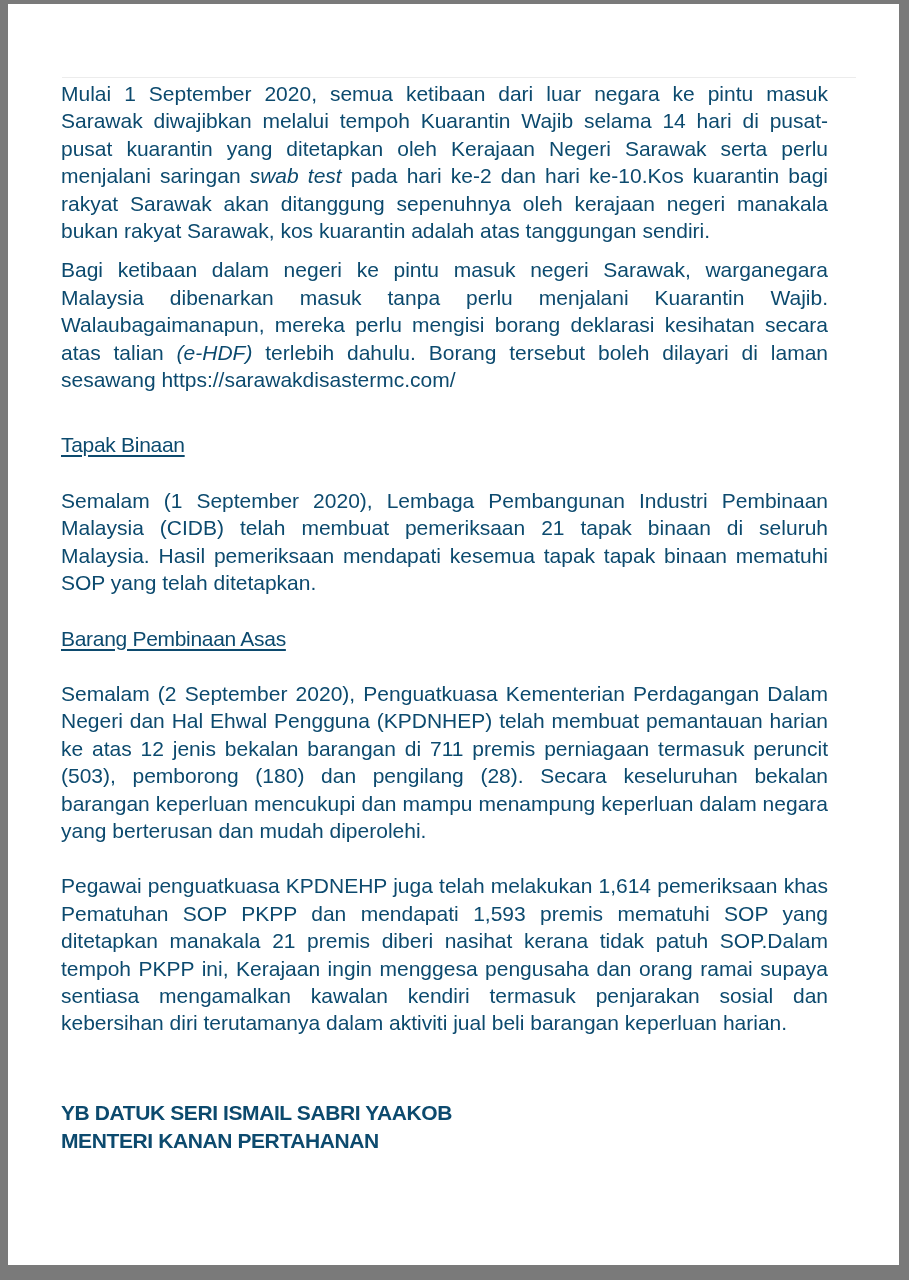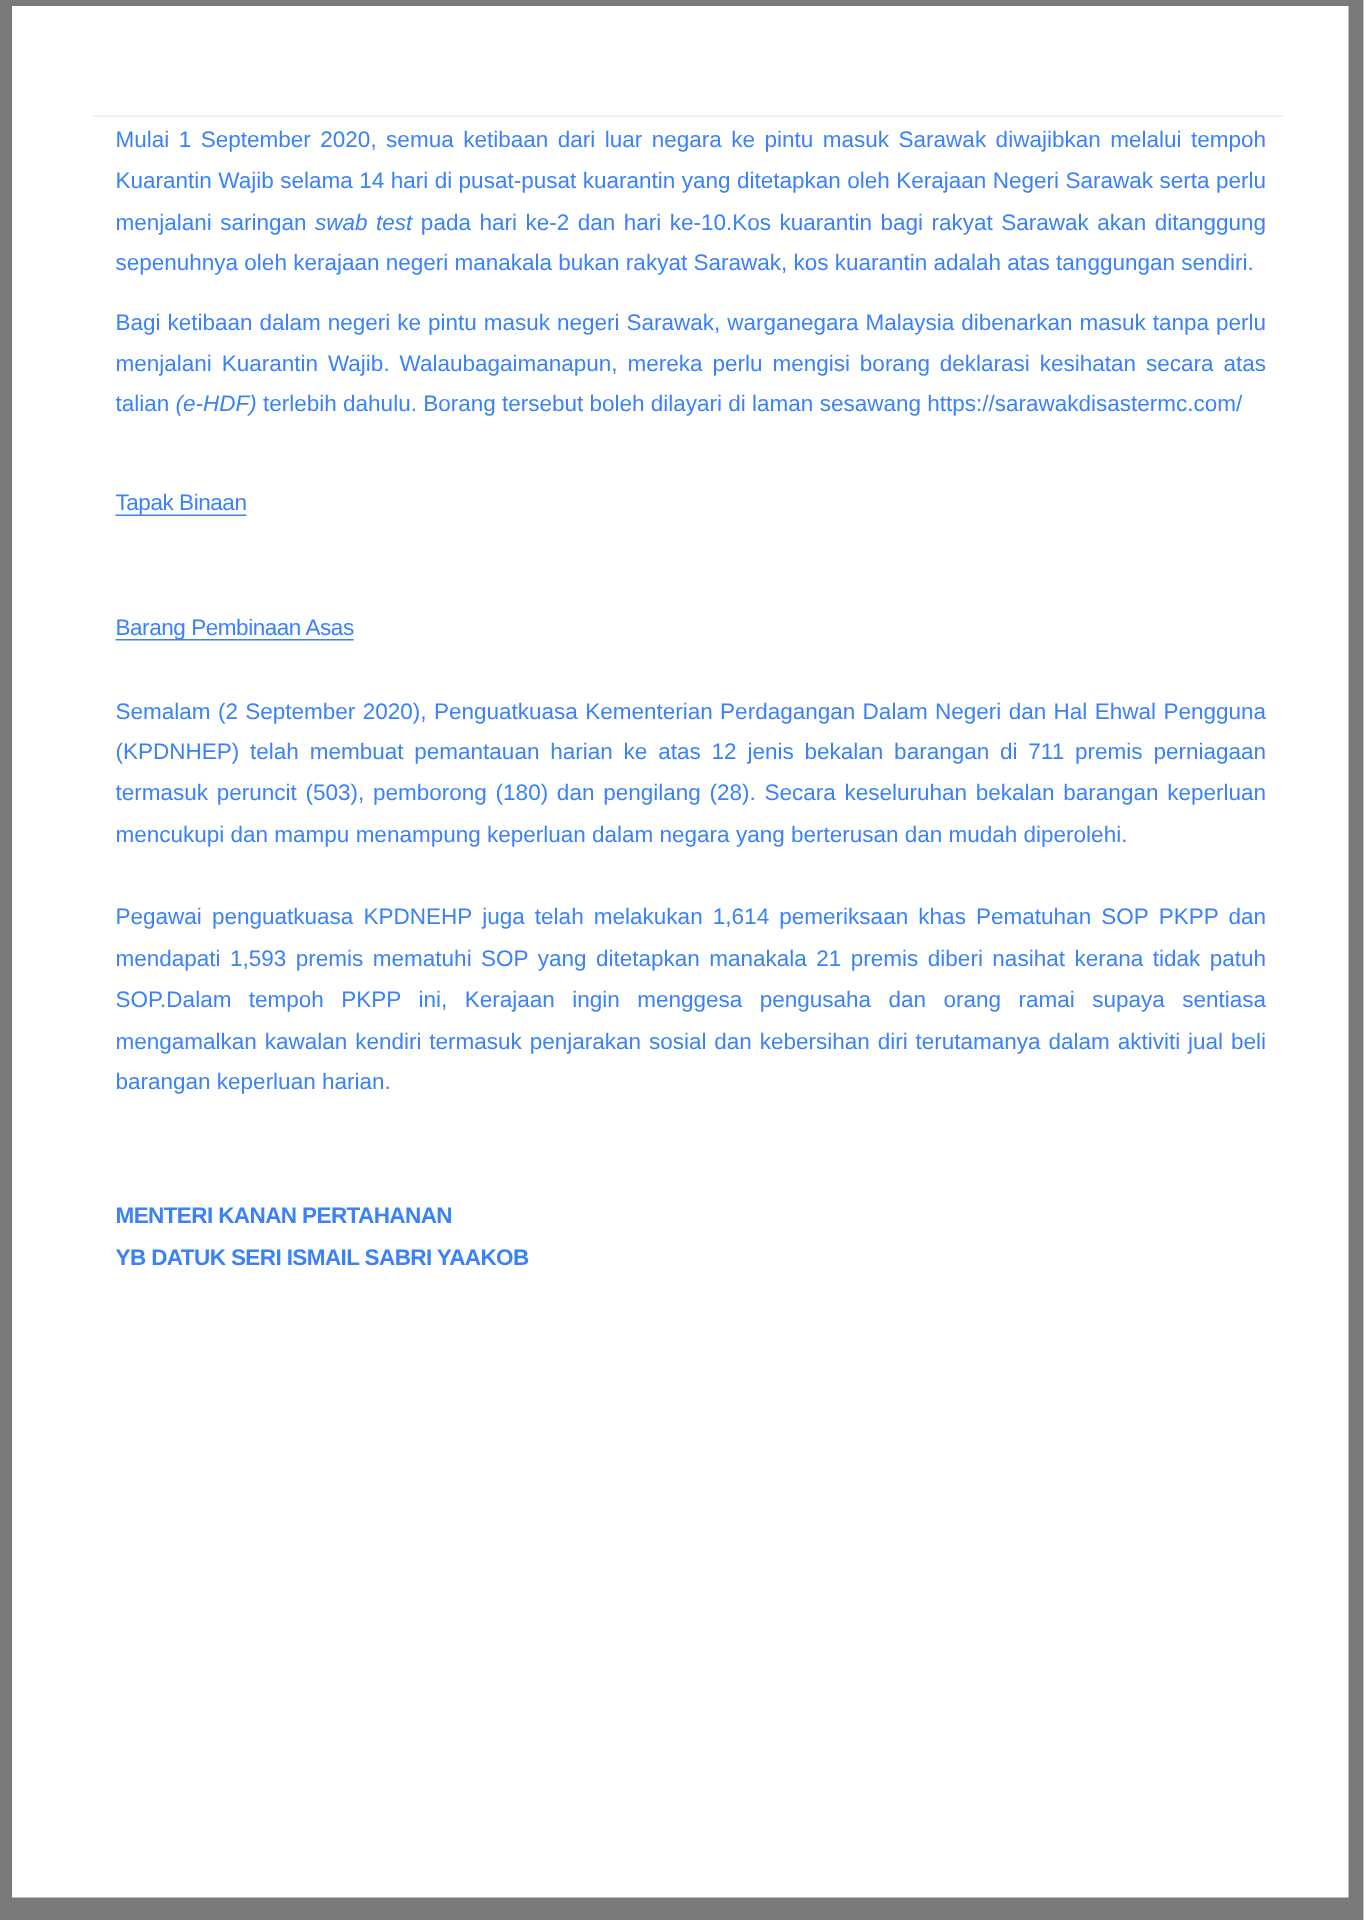--- a/index.html
+++ b/index.html
@@ -22,25 +22,25 @@
     .topline {
       position: absolute;
       left: 54px;
       top: 73px;
       width: 794px;
       height: 1px;
       background: #ececec;
     }
     .content {
       position: absolute;
-      left: 69px;
+      left: 53px;
       top: 76px;
       width: 767px;
-      color: #3b82f6;
-      font-size: 15px;
+      color: #0c4a6e;
+      font-size: 21px;
       line-height: 27.4px;
     }
     .para {
       margin: 0;
       text-align: justify;
       text-align-last: left;
     }
     .gap-sm { height: 12px; }
     .gap-md { height: 38px; }
     .gap-lg { height: 28px; }
@@ -72,31 +72,32 @@
     <div class="gap-sm"></div>
 
     <p class="para"><span>Bagi ketibaan dalam negeri ke pintu masuk negeri Sarawak, warganegara Malaysia dibenarkan masuk tanpa perlu menjalani Kuarantin Wajib. Walaubagaimanapun, mereka perlu mengisi borang deklarasi kesihatan secara atas talian </span><em>(e-HDF)</em><span> terlebih dahulu. Borang tersebut boleh dilayari di laman sesawang https://sarawakdisastermc.com/</span></p>
 
     <div class="gap-md"></div>
 
     <p class="heading">Tapak Binaan</p>
 
     <div class="gap-lg"></div>
 
+    <p class="para">Semalam (1 September 2020), Lembaga Pembangunan Industri Pembinaan Malaysia (CIDB) telah membuat pemeriksaan 21 tapak binaan di seluruh Malaysia. Hasil pemeriksaan mendapati kesemua tapak tapak binaan mematuhi SOP yang telah ditetapkan.</p>
 
     <div class="gap-lg"></div>
 
     <p class="heading">Barang Pembinaan Asas</p>
 
     <div class="gap-lg"></div>
 
     <p class="para">Semalam (2 September 2020), Penguatkuasa Kementerian Perdagangan Dalam Negeri dan Hal Ehwal Pengguna (KPDNHEP) telah membuat pemantauan harian ke atas 12 jenis bekalan barangan di 711 premis perniagaan termasuk peruncit (503), pemborong (180) dan pengilang (28). Secara keseluruhan bekalan barangan keperluan mencukupi dan mampu menampung keperluan dalam negara yang berterusan dan mudah diperolehi.</p>
 
     <div class="gap-lg"></div>
 
     <p class="para">Pegawai penguatkuasa KPDNEHP juga telah melakukan 1,614 pemeriksaan khas Pematuhan SOP PKPP dan mendapati 1,593 premis mematuhi SOP yang ditetapkan manakala 21 premis diberi nasihat kerana tidak patuh SOP.Dalam tempoh PKPP ini, Kerajaan ingin menggesa pengusaha dan orang ramai supaya sentiasa mengamalkan kawalan kendiri termasuk penjarakan sosial dan kebersihan diri terutamanya dalam aktiviti jual beli barangan keperluan harian.</p>
 
     <div style="height:62px"></div>
 
+    <p class="sig">YB DATUK SERI ISMAIL SABRI YAAKOB</p>
     <p class="sig">MENTERI KANAN PERTAHANAN</p>
-    <p class="sig">YB DATUK SERI ISMAIL SABRI YAAKOB</p>
   </div>
 </div>
 
 </body></html>

